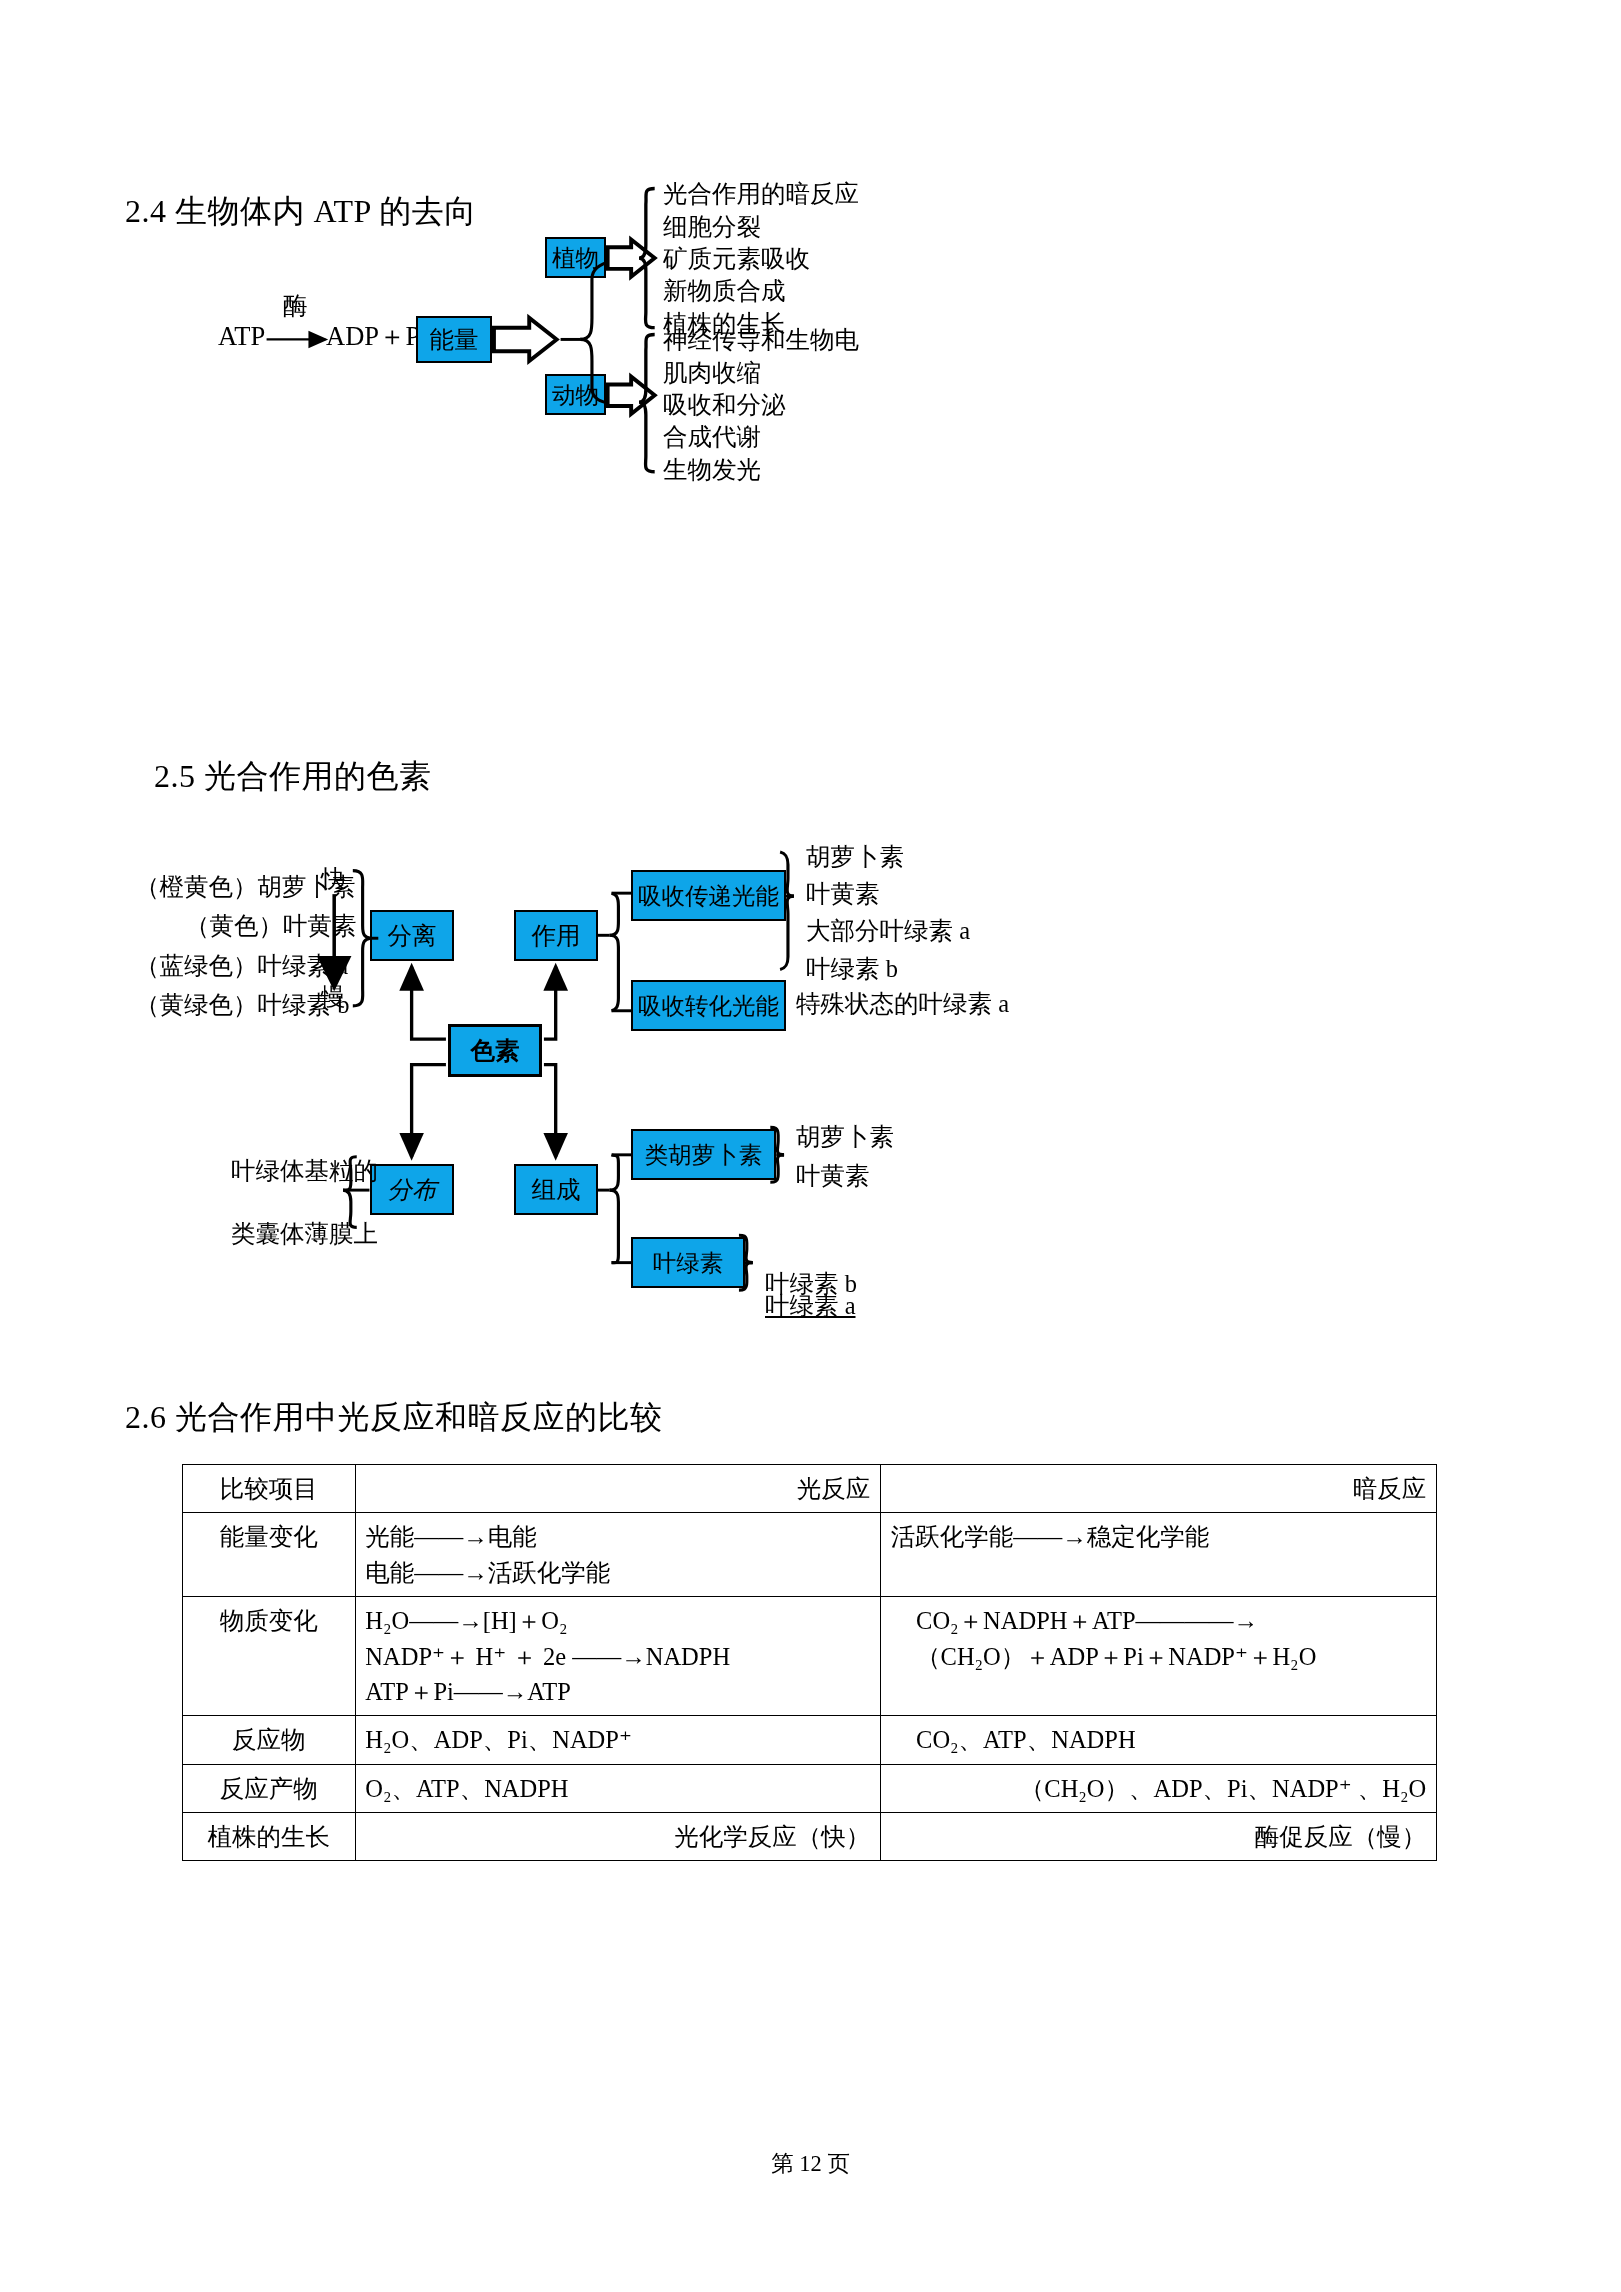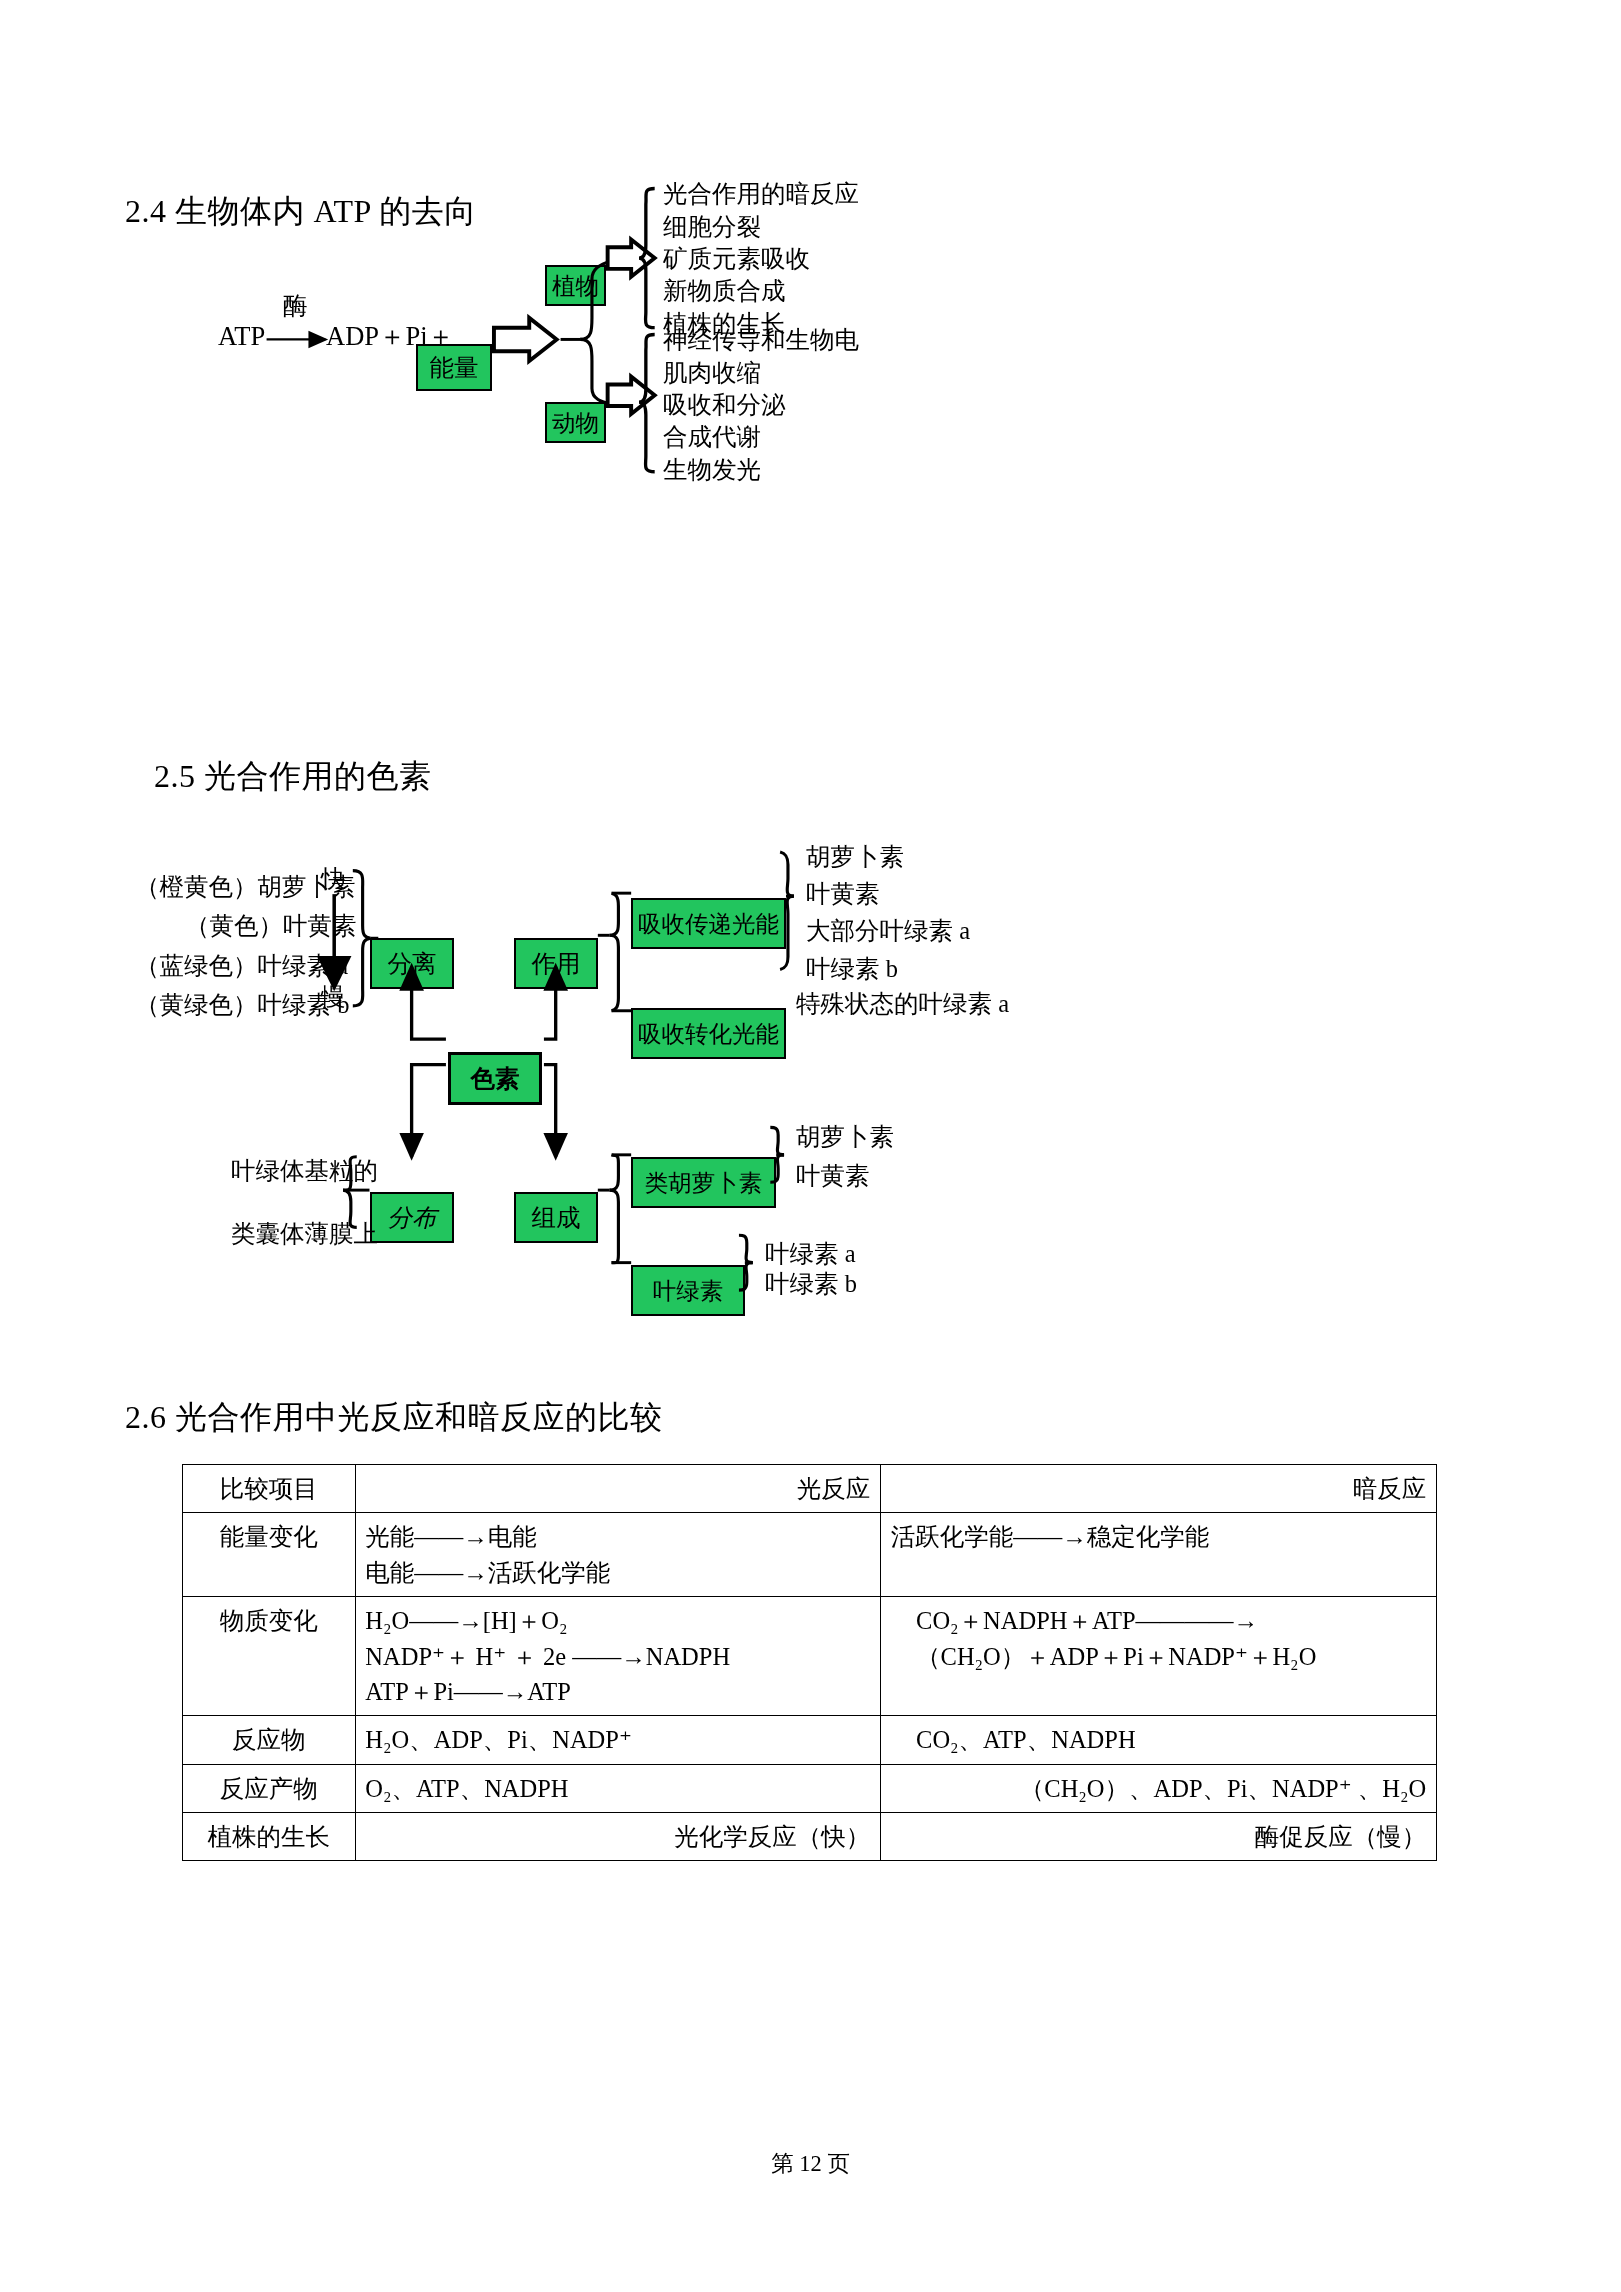--- a/index.html
+++ b/index.html
@@ -12,23 +12,23 @@
 
   
   .heading{position:absolute;font-size:32px;letter-spacing:0.5px;white-space:nowrap;}
 
   
   .t{position:absolute;white-space:nowrap;font-size:24.5px;line-height:1;}
   .t.cn{font-size:24.5px;}
 
   
   .box{
-    position:absolute;border:2.9px solid #000;background:#22c55e;
+    position:absolute;border:2.9px solid #000;background:#0ea5e9;
     display:flex;align-items:center;justify-content:center;
-    font-size:24.5px;white-space:nowrap;box-sizing:border-box;margin-top:28px;
+    font-size:24.5px;white-space:nowrap;box-sizing:border-box;
   }
   .box.thick{border-width:3.9px;font-weight:bold;}
 
   
   .ovl{position:absolute;left:0;top:0;width:1621px;height:2293px;pointer-events:none;}
 
   
   .cmp-table{
     position:absolute;border-collapse:collapse;
     font-size:24.5px;
@@ -103,21 +103,21 @@
   <div class="t cn" style="left:806px;top:957px;">叶绿素 b</div>
 
   <div class="t cn" style="left:796px;top:992px;">特殊状态的叶绿素 a</div>
 
   <div class="box" style="left:631px;top:1129px;width:145px;height:51px;font-size:23.5px;">类胡萝卜素</div>
   <div class="box" style="left:631px;top:1237px;width:114px;height:51px;font-size:23.5px;">叶绿素</div>
 
   <div class="t cn" style="left:796px;top:1125px;">胡萝卜素</div>
   <div class="t cn" style="left:796px;top:1164px;">叶黄素</div>
 
-  <div class="t cn" style="left:765px;top:1242px;">叶绿素 a</div>
+  <div class="t cn" style="left:765px;top:1294px;text-decoration:underline;">叶绿素 a</div>
   <div class="t cn" style="left:765px;top:1272px;">叶绿素 b</div>
 
   <svg class="ovl" viewBox="0 0 1654 2339">
     <defs>
       <marker id="arw" markerWidth="9" markerHeight="9" refX="7.2" refY="4.5" orient="auto">
         <path d="M0,0.8 L8.4,4.5 L0,8.2 Z" fill="#000"></path>
       </marker>
       <marker id="arwbig" markerWidth="11" markerHeight="11" refX="8.6" refY="5.5" orient="auto">
         <path d="M0,0.6 L10,5.5 L0,10.4 Z" fill="#000"></path>
       </marker>

